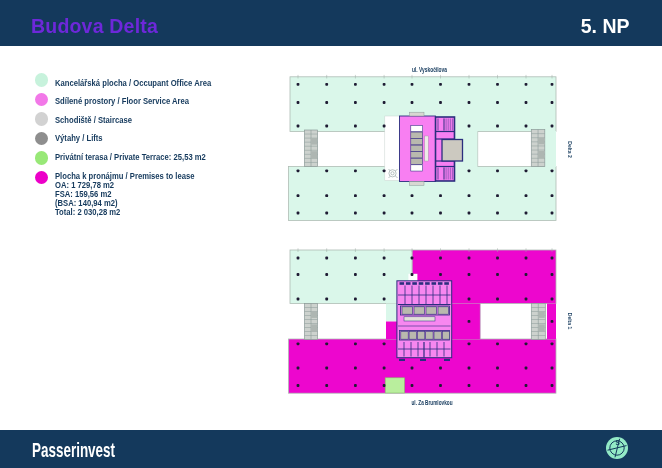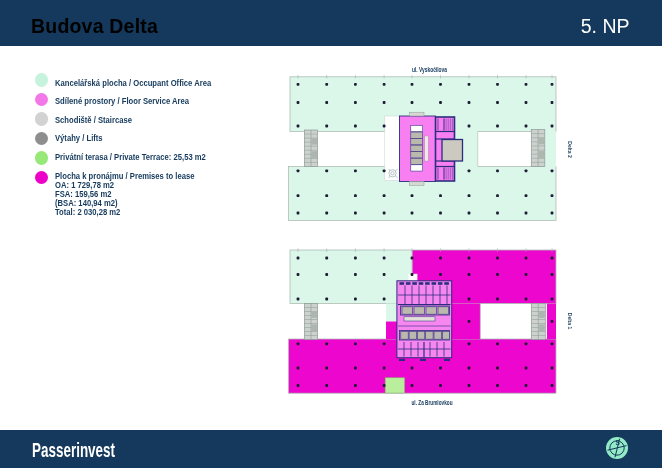--- a/index.html
+++ b/index.html
@@ -1,21 +1,21 @@
 <!DOCTYPE html>
 <html><head><meta charset="utf-8">
 <style>
 html,body{margin:0;padding:0;}
 body{width:662px;height:468px;position:relative;background:#fff;overflow:hidden;
 font-family:"Liberation Sans",sans-serif;}
 </style></head>
 <body>
 <div style="position:absolute;left:0;top:0;width:662px;height:46px;background:#14395C"></div>
-<div style="position:absolute;left:31px;top:15.3px;font-size:19.5px;font-weight:bold;color:#000000;letter-spacing:0.2px">Budova Delta</div>
-<div style="position:absolute;right:32.5px;top:15.3px;font-size:19.5px;font-weight:normal;color:#fff">5. NP</div>
+<div style="position:absolute;left:31px;top:15.3px;font-size:19.5px;font-weight:bold;color:#6d28d9;letter-spacing:0.2px">Budova Delta</div>
+<div style="position:absolute;right:32.5px;top:15.3px;font-size:19.5px;font-weight:bold;color:#fff">5. NP</div>
 <div style="position:absolute;left:35px;top:73.4px;width:13.4px;height:13.4px;border-radius:50%;background:#C7F2DC"></div>
 <div style="position:absolute;left:55px;top:77.6px;font-size:9px;font-weight:bold;color:#14395C;white-space:nowrap;transform:scaleX(0.85);transform-origin:left top">Kancelářská plocha / Occupant Office Area</div>
 <div style="position:absolute;left:35px;top:92.9px;width:13.4px;height:13.4px;border-radius:50%;background:#F278E8"></div>
 <div style="position:absolute;left:55px;top:96.2px;font-size:9px;font-weight:bold;color:#14395C;white-space:nowrap;transform:scaleX(0.85);transform-origin:left top">Sdílené prostory / Floor Service Area</div>
 <div style="position:absolute;left:35px;top:112.4px;width:13.4px;height:13.4px;border-radius:50%;background:#D2D2D2"></div>
 <div style="position:absolute;left:55px;top:114.8px;font-size:9px;font-weight:bold;color:#14395C;white-space:nowrap;transform:scaleX(0.85);transform-origin:left top">Schodiště / Staircase</div>
 <div style="position:absolute;left:35px;top:131.9px;width:13.4px;height:13.4px;border-radius:50%;background:#8E8E8E"></div>
 <div style="position:absolute;left:55px;top:133.3px;font-size:9px;font-weight:bold;color:#14395C;white-space:nowrap;transform:scaleX(0.85);transform-origin:left top">Výtahy / Lifts</div>
 <div style="position:absolute;left:35px;top:151.4px;width:13.4px;height:13.4px;border-radius:50%;background:#98E877"></div>
 <div style="position:absolute;left:55px;top:151.9px;font-size:9px;font-weight:bold;color:#14395C;white-space:nowrap;transform:scaleX(0.85);transform-origin:left top">Privátní terasa / Private Terrace: 25,53 m2</div>

